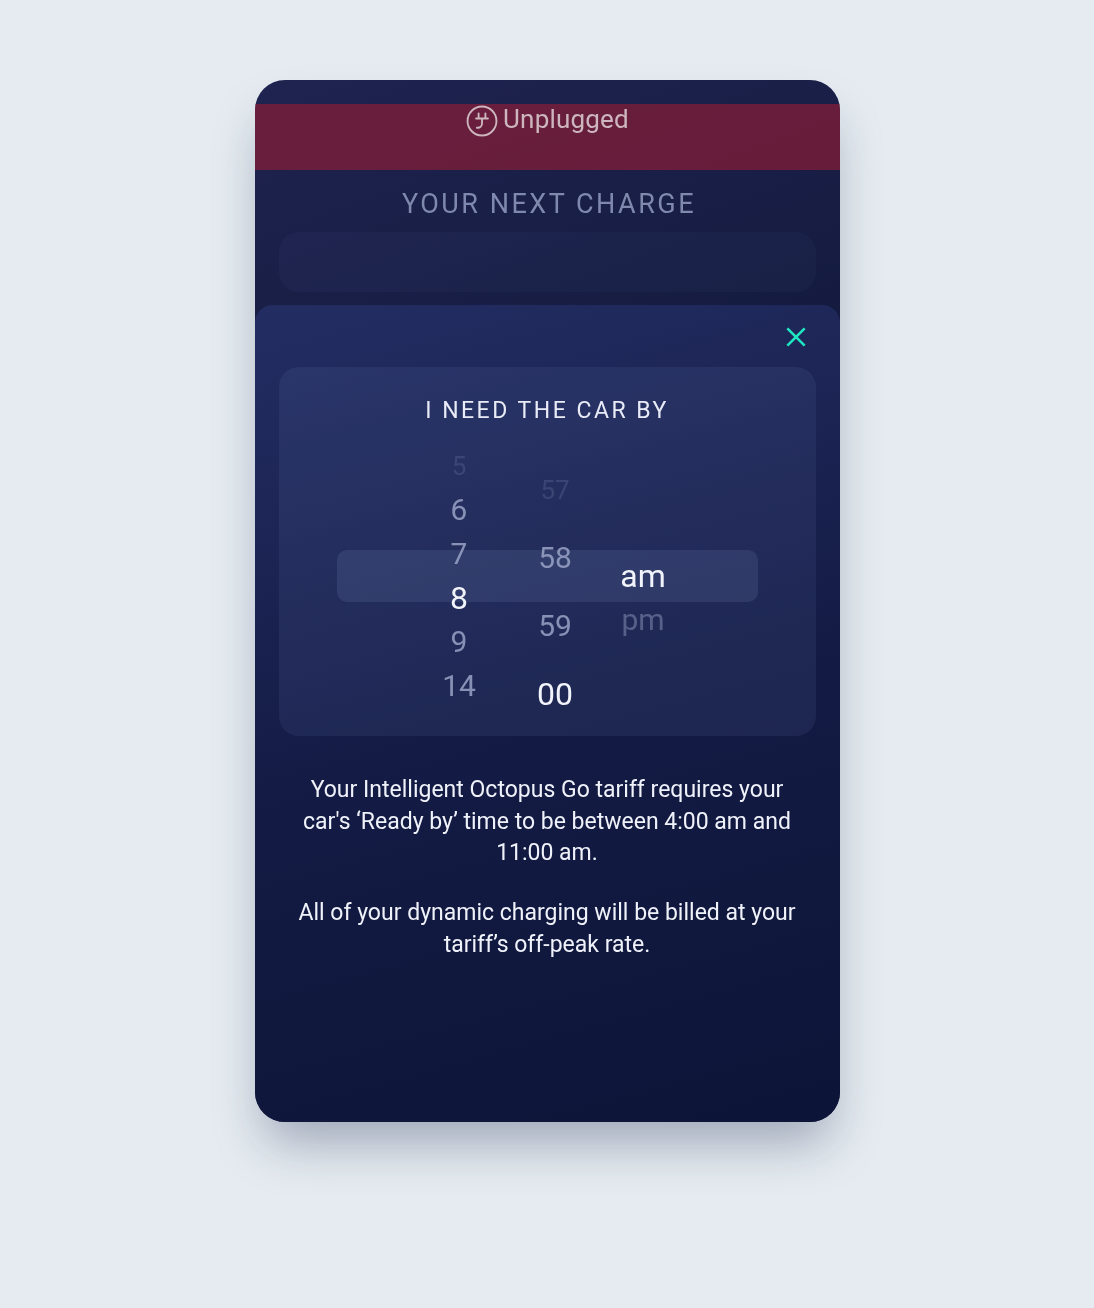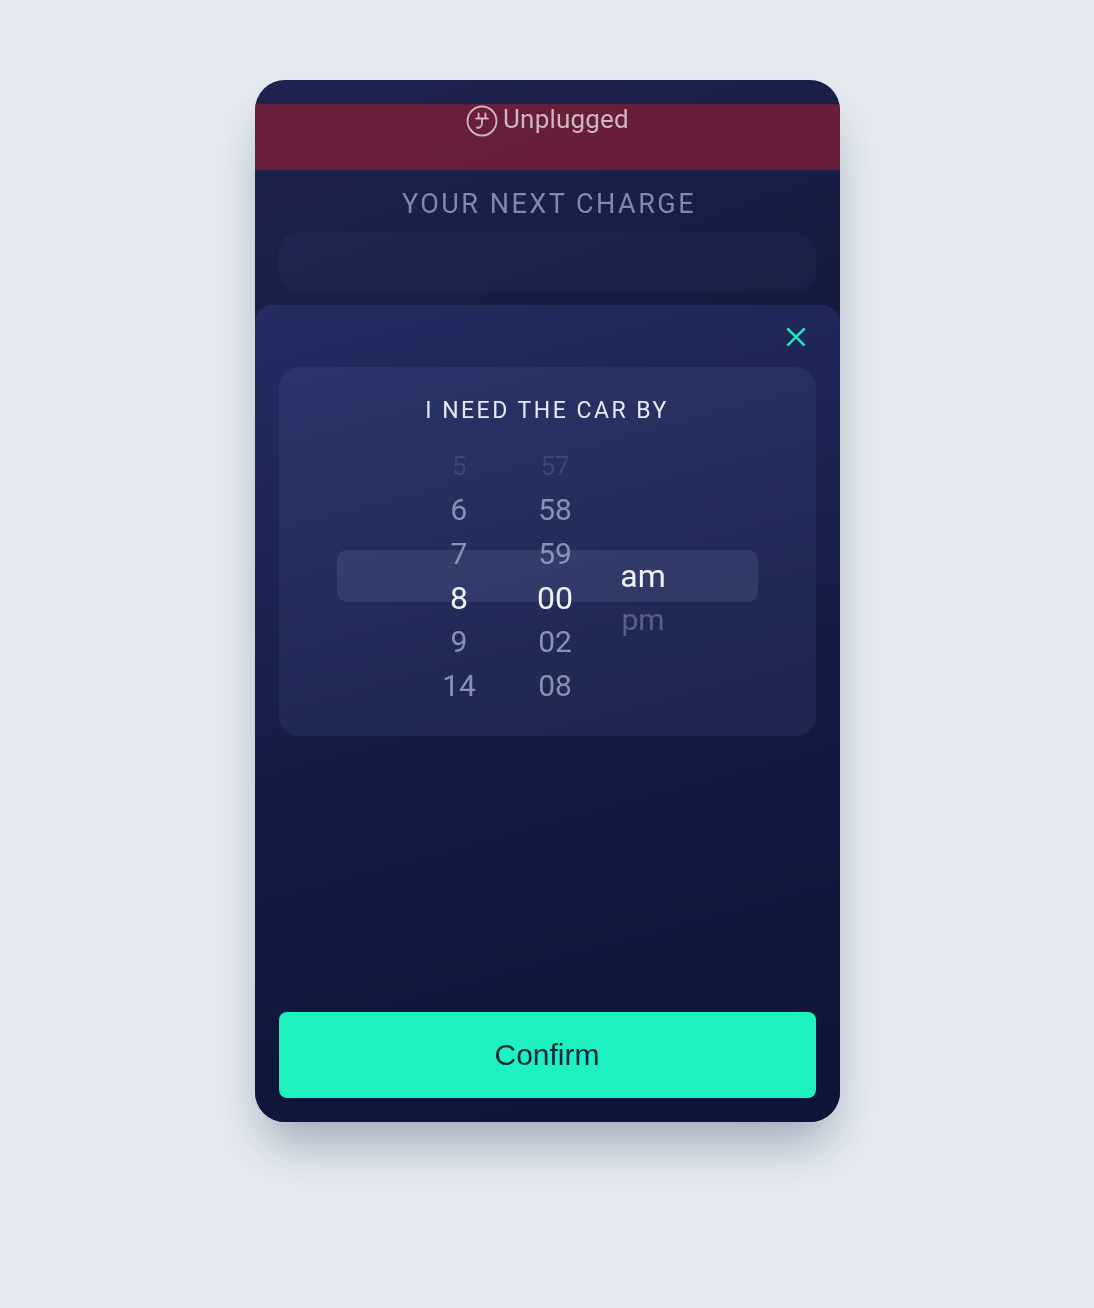--- a/index.html
+++ b/index.html
@@ -212,21 +212,21 @@
             <div class="wheel-item near">6</div>
             <div class="wheel-item near">7</div>
             <div class="wheel-item sel">8</div>
             <div class="wheel-item near">9</div>
             <div class="wheel-item near">14</div>
             <div class="wheel-item far2">11</div>
           </div>
         </div>
 
         <div class="wheel">
-          <div class="wheel-inner" id="minute-wheel" style="top:-42px;">
+          <div class="wheel-inner" id="minute-wheel" style="top:-42px;gap:24px;">
             <div class="wheel-item far3">56</div>
             <div class="wheel-item far2">57</div>
             <div class="wheel-item near">58</div>
             <div class="wheel-item near">59</div>
             <div class="wheel-item sel">00</div>
             <div class="wheel-item near">02</div>
             <div class="wheel-item near">08</div>
             <div class="wheel-item far2">03</div>
           </div>
         </div>
@@ -234,16 +234,19 @@
         <div class="wheel ampm">
           <div class="wheel-inner" style="top:112px;justify-content:center;">
             <div class="wheel-item sel">am</div>
             <div class="wheel-item near" style="opacity:0.45;">pm</div>
           </div>
         </div>
       </div>
 
     </div>
 
-
-    <button class="confirm-btn">Confirm</button>
+    <div class="info">
+      <p>Your Intelligent Octopus Go tariff requires your car's ‘Ready by’ time to be between 4:00 am and 11:00 am.</p>
+      <p>All of your dynamic charging will be billed at your tariff’s off-peak rate.</p>
+    </div>
+
   </div>
 </div>
 
 </body></html>

